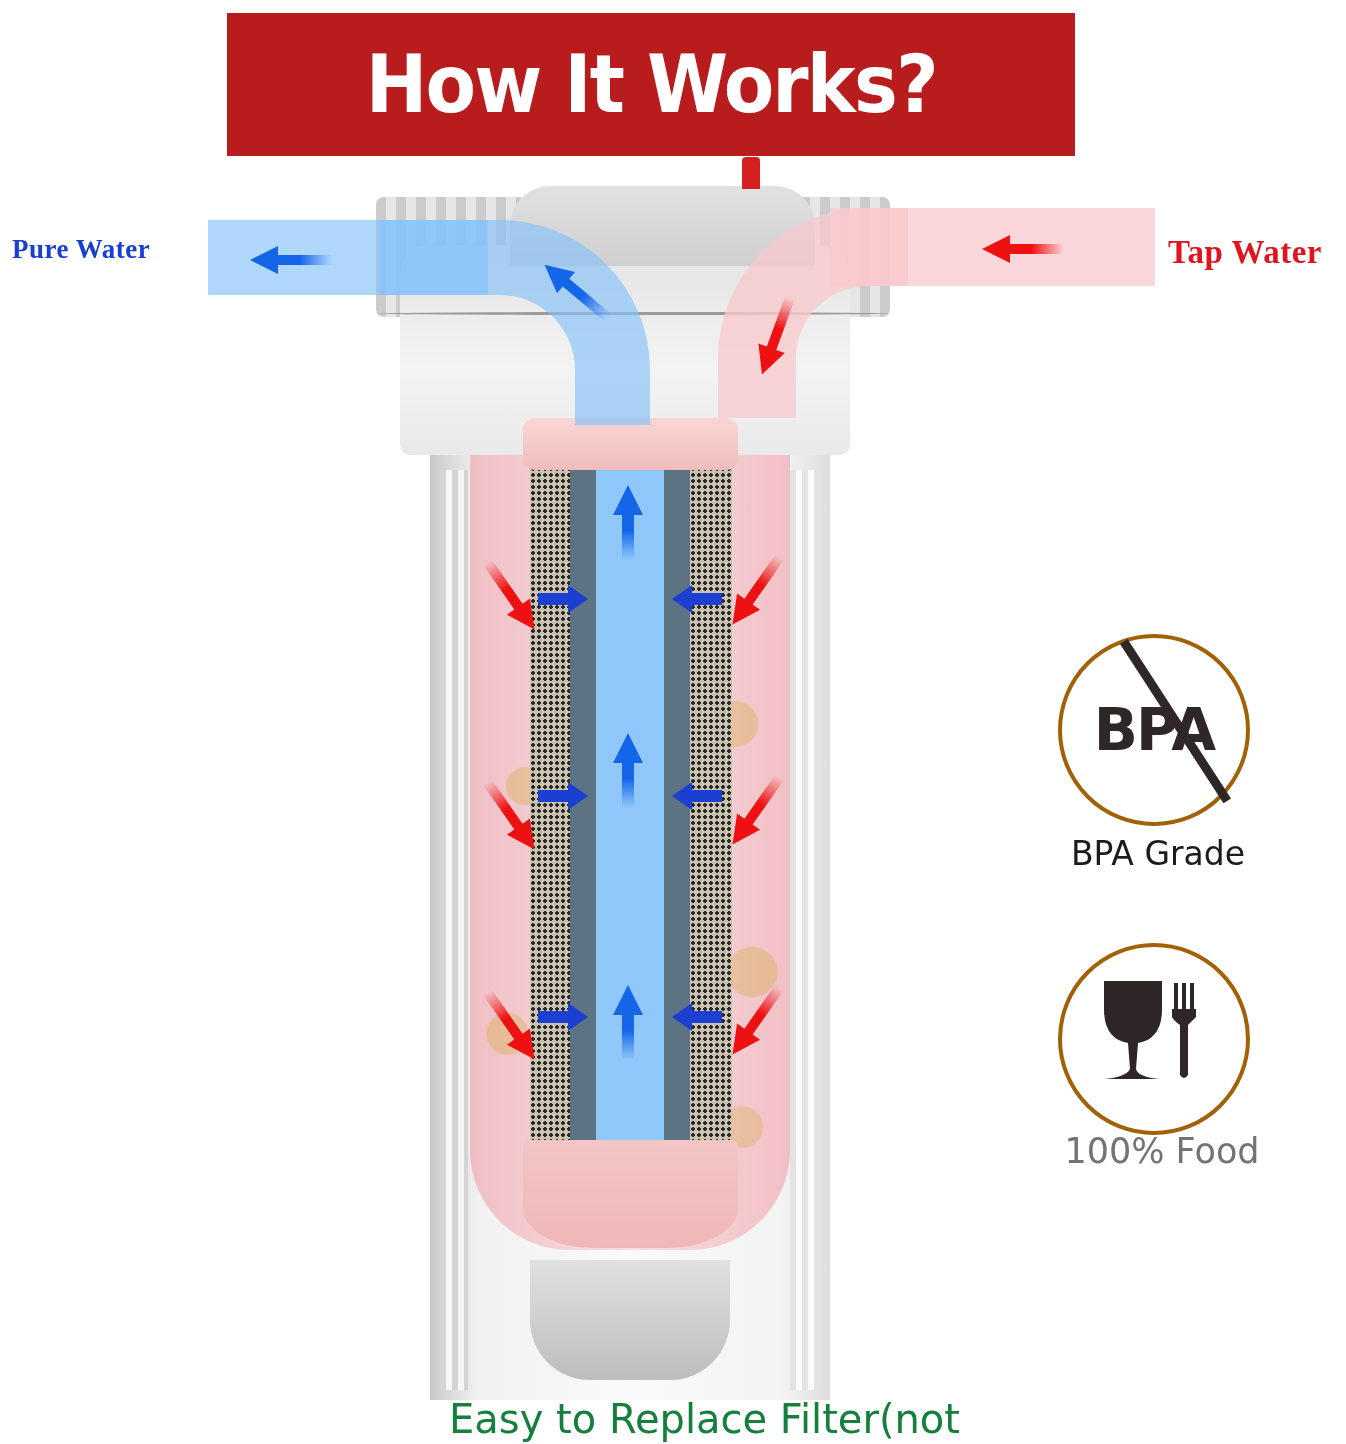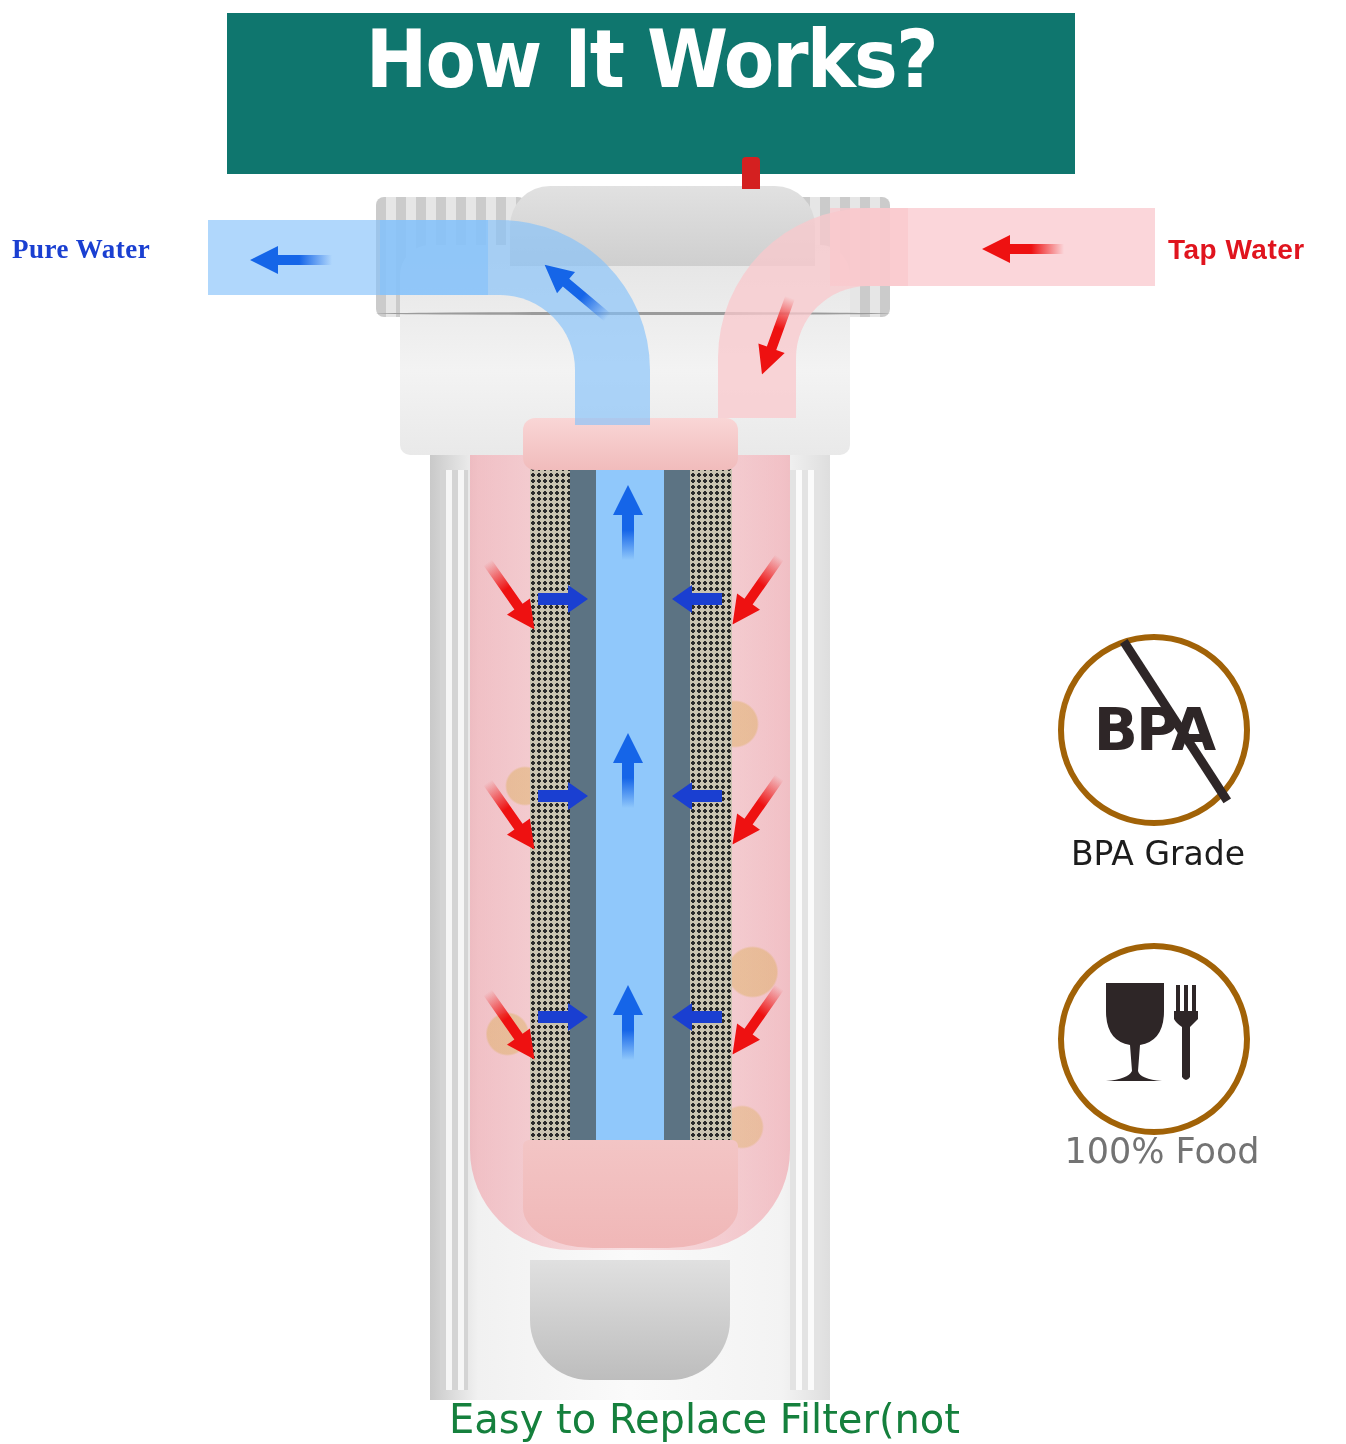--- a/index.html
+++ b/index.html
@@ -1,35 +1,35 @@
 <!DOCTYPE html>
 <html><head>
 <meta charset="utf-8">
 <style>
   html, body { margin: 0; padding: 0; background: #ffffff; }
   body { width: 1346px; height: 1444px; position: relative; overflow: hidden; font-family: "Liberation Sans", sans-serif; }
   .abs { position: absolute; }
 
   
   .title-banner {
-    left: 227px; top: 13px; width: 848px; height: 161px;
-    background: #0f766e;
-    display: flex; align-items: flex-start; justify-content: center;
+    left: 227px; top: 13px; width: 848px; height: 143px;
+    background: #b91c1c;
+    display: flex; align-items: center; justify-content: center;
   }
   .title-text {
     color: #ffffff; font-family: "DejaVu Sans", sans-serif; font-weight: bold;
     font-size: 80px; letter-spacing: -2px; transform: scaleX(0.92);
   }
 
   
   .pure-label { left: 12px; top: 234px; color: #1a3fd1; font-weight: bold; font-size: 27px; font-family: Liberation Serif, serif; letter-spacing: 0.5px; }
-  .tap-label  { left: 1168px; top: 234px; color: #e0141e; font-weight: bold; font-size: 28px; font-family: Liberation Sans, sans-serif; letter-spacing: 0.5px; }
-
-  
-  .badge-circle { border: 6px solid #a16207; border-radius: 50%; box-sizing: border-box; }
+  .tap-label  { left: 1168px; top: 234px; color: #e0141e; font-weight: bold; font-size: 33px; font-family: Liberation Serif, serif; letter-spacing: 0.5px; }
+
+  
+  .badge-circle { border: 4px solid #a16207; border-radius: 50%; box-sizing: border-box; }
   .bpa-circle { left: 1058px; top: 634px; width: 192px; height: 192px; display: flex; align-items: center; justify-content: center; overflow: hidden; }
   .bpa-letters { font-family: "DejaVu Sans", sans-serif; font-weight: bold; font-size: 58px; color: #2e2627; letter-spacing: -2px; }
   .bpa-slash { left: 1086px; top: 640px; width: 9px; height: 190px; background: #2e2627; transform-origin: top left; transform: rotate(-33deg); }
   .bpa-caption { left: 1058px; top: 834px; width: 200px; text-align: center; font-family: "DejaVu Sans", sans-serif; font-size: 33px; color: #1c1c1c; }
 
   .food-circle { left: 1058px; top: 943px; width: 192px; height: 192px; }
   .food-caption { left: 992px; top: 1130px; width: 340px; text-align: center; font-family: "DejaVu Sans", sans-serif; font-size: 35px; color: #737373; line-height: 42px; }
 
   .bottom-caption { left: 290px; top: 1396px; width: 670px; text-align: right; font-family: "DejaVu Sans", sans-serif; font-size: 40px; color: #15803d; }
 

